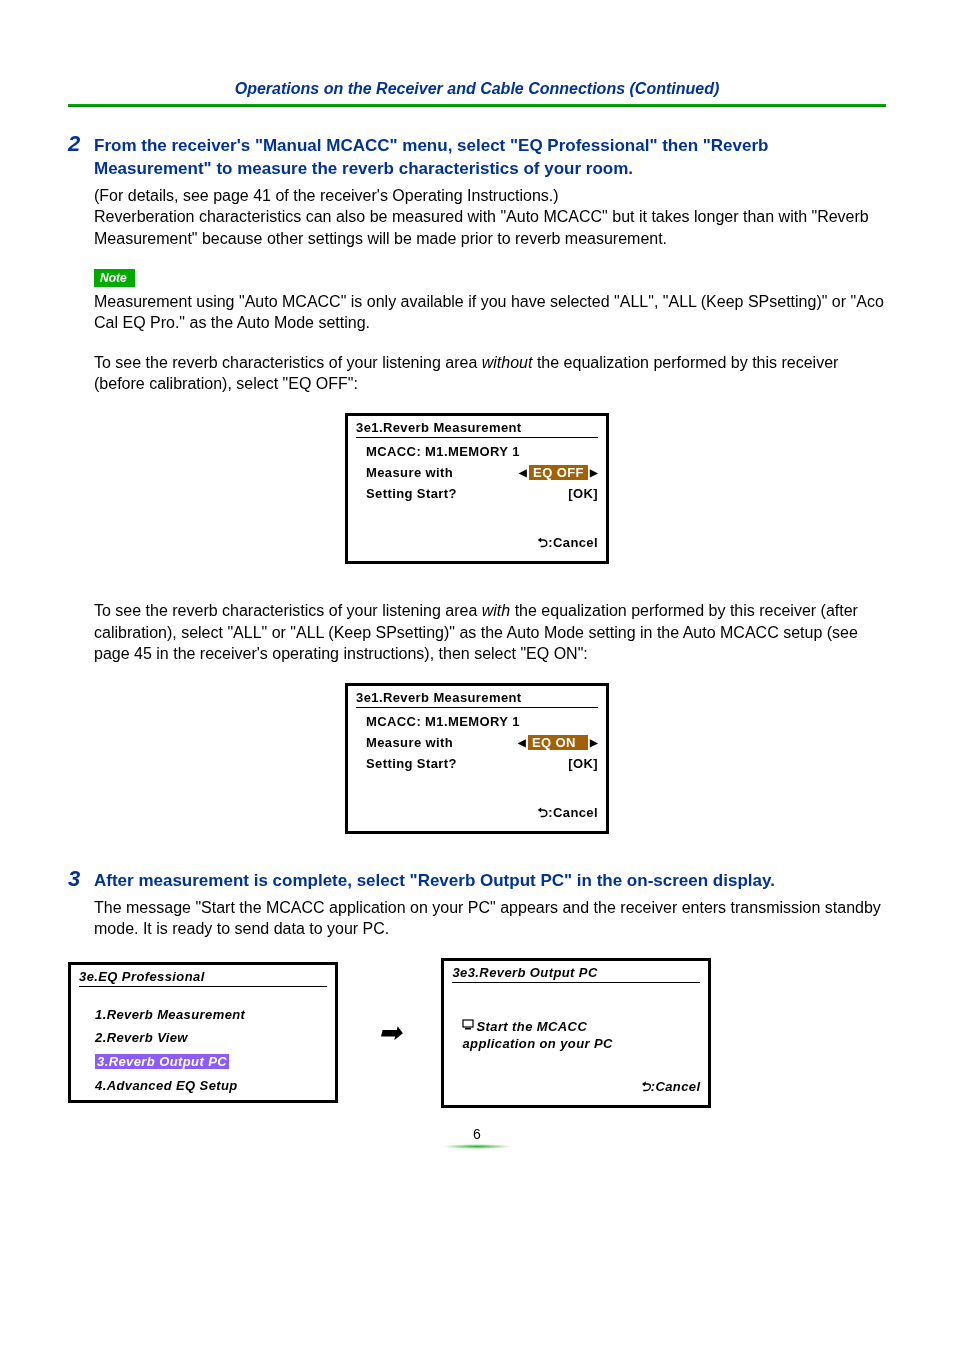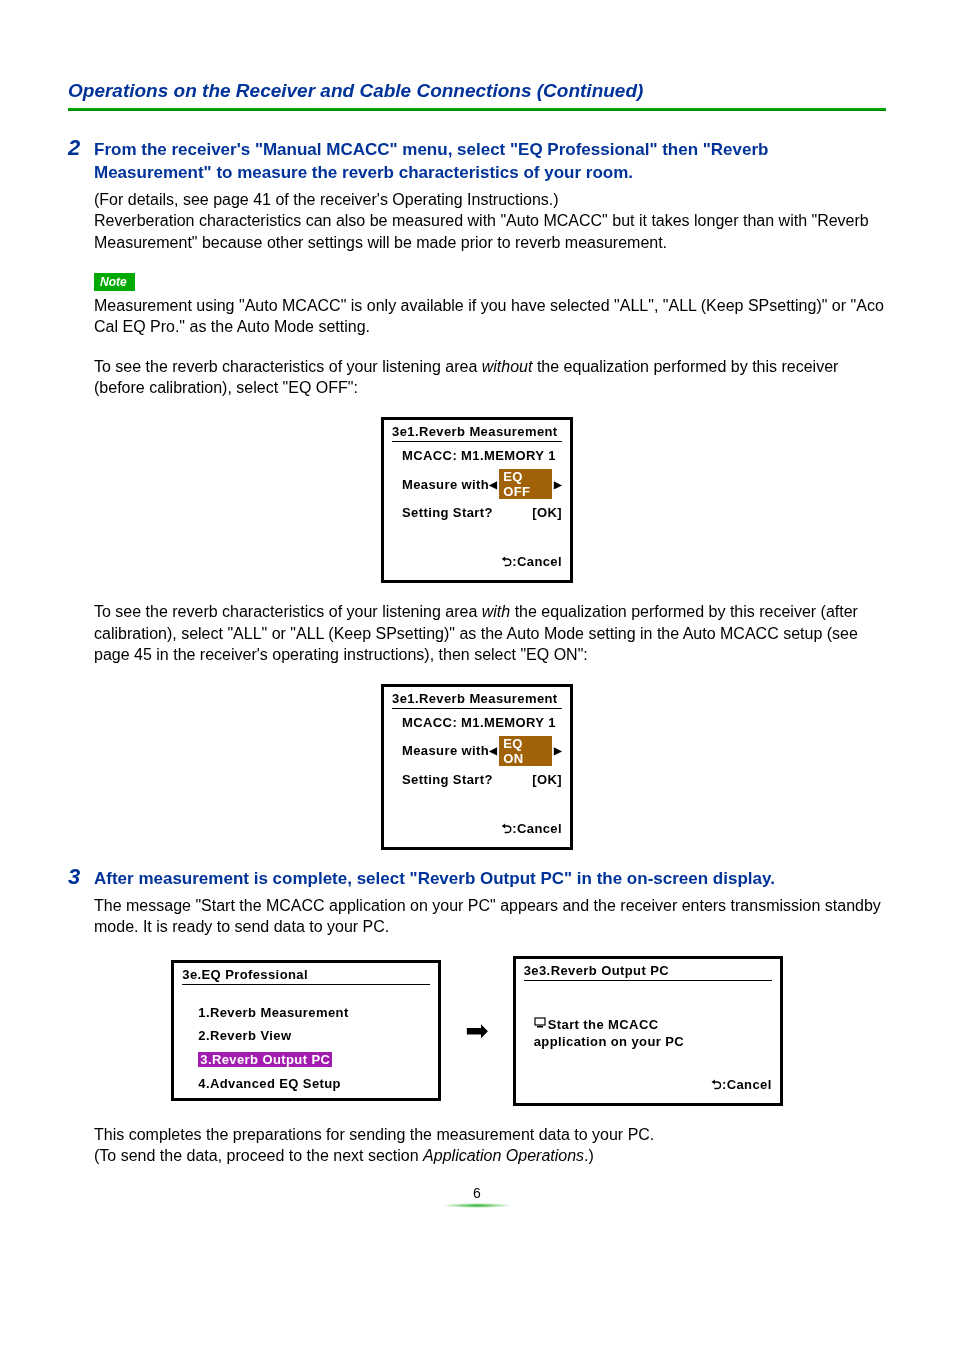--- a/index.html
+++ b/index.html
@@ -11,22 +11,23 @@
     position: relative;
     color: #000;
   }
   .page {
     padding: 80px 68px 40px 68px;
   }
   .title {
     color: #003399;
     font-weight: bold;
     font-style: italic;
-    font-size: 19px;
+    font-size: 16px;
     margin-bottom: 6px;
+    text-align: center;
   }
   .title-rule {
     height: 3px;
     background: linear-gradient(to bottom, #00aa00 0%, #00aa00 40%, #007700 100%);
     margin-bottom: 28px;
   }
   .step {
     display: flex;
     align-items: flex-start;
     margin-bottom: 4px;
@@ -59,22 +60,22 @@
     color: #fff;
     font-weight: bold;
     font-style: italic;
     padding: 2px 8px 2px 6px;
     font-size: 12px;
     margin-left: 26px;
     margin-bottom: 4px;
   }
   .osd {
     border: 3px solid #000;
-    width: 192px;
-    margin: 6px auto 18px auto;
+    width: 264px;
+    margin: 6px auto 36px auto;
     font-family: "Arial", sans-serif;
     font-weight: bold;
     font-size: 13px;
     padding: 4px 8px 6px 8px;
   }
   .osd-title {
     border-bottom: 1.5px solid #000;
     padding-bottom: 2px;
     margin-bottom: 6px;
     letter-spacing: 0.4px;
@@ -101,37 +102,37 @@
   }
   .return-icon {
     display: inline-block;
     font-weight: bold;
   }
   .osd-menu-item {
     margin: 8px 0 1px 16px;
     letter-spacing: 0.4px;
   }
   .osd-menu-item.sel {
-    background: #a21caf;
+    background: #8b5cf6;
     color: #fff;
     display: inline-block;
     padding: 0 2px;
   }
   .osd-footer-split {
     display: flex;
     justify-content: space-between;
     margin-top: 38px;
     letter-spacing: 0.4px;
   }
   .osd-pair {
     display: flex;
-    justify-content: center;
     align-items: center;
-    gap: 24px;
+    gap: 40px;
     margin: 6px auto 18px auto;
+    font-style: italic;
   }
   .osd-small {
     border: 3px solid #000;
     width: 270px;
     font-weight: bold;
     font-size: 13px;
     padding: 4px 8px 6px 8px;
   }
   .arrow-big {
     font-size: 28px;
@@ -256,22 +257,18 @@
             </svg>
         </span><span>Start the MCACC</span><br>
         <span>application on your PC</span>
       </div>
       <div class="osd-footer" style="margin-top:24px;">
         <span class="return-icon">⮌</span><span>:Cancel</span>
       </div>
     </div>
   </div>
 
-  <div class="body-text">
-    <span>This completes the preparations for sending the measurement data to your PC.</span><br>
-    <span>(To send the data, proceed to the next section </span><em class="ital">Application Operations</em><span>.)</span>
-  </div>
 
   <div class="pagenum">
     <span>6</span>
     <div class="pagenum-underline"></div>
   </div>
 </div>
 
 </body></html>

